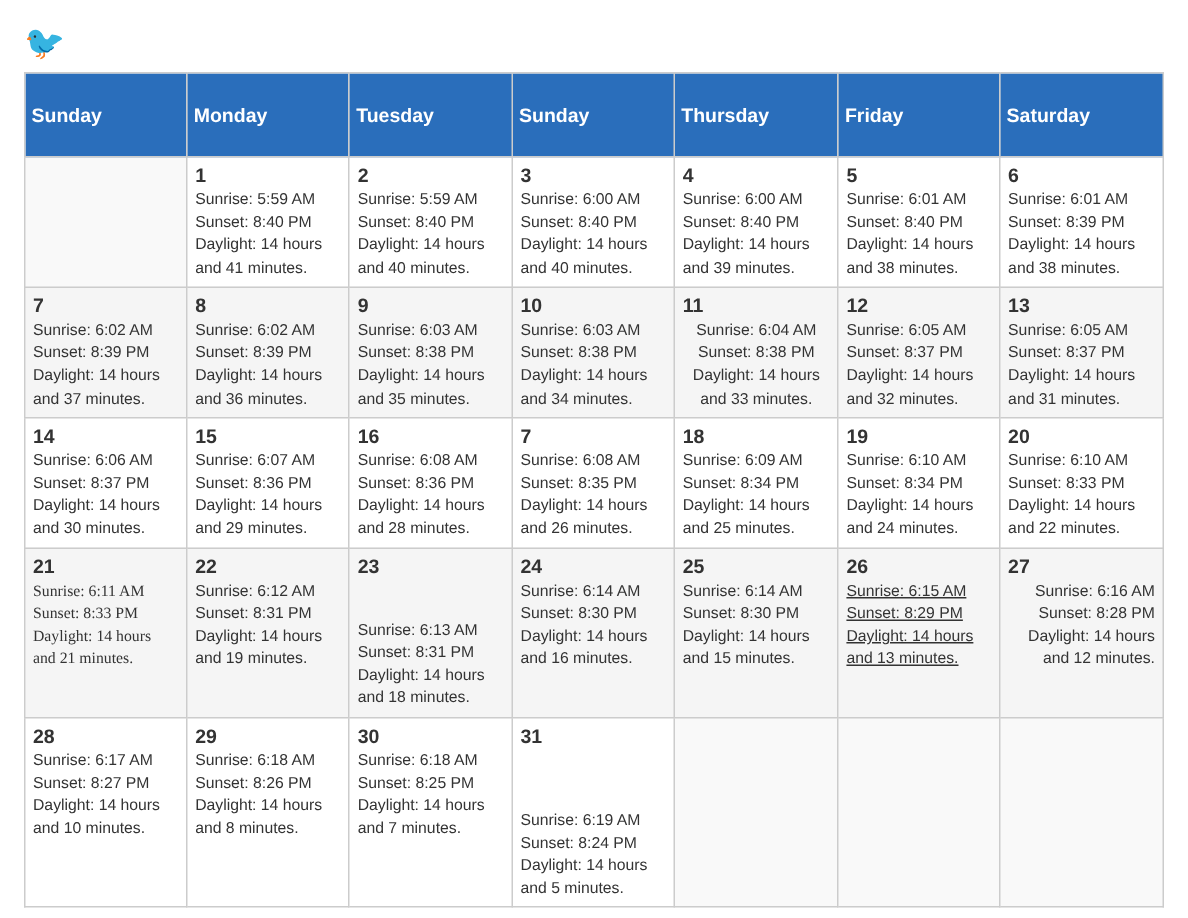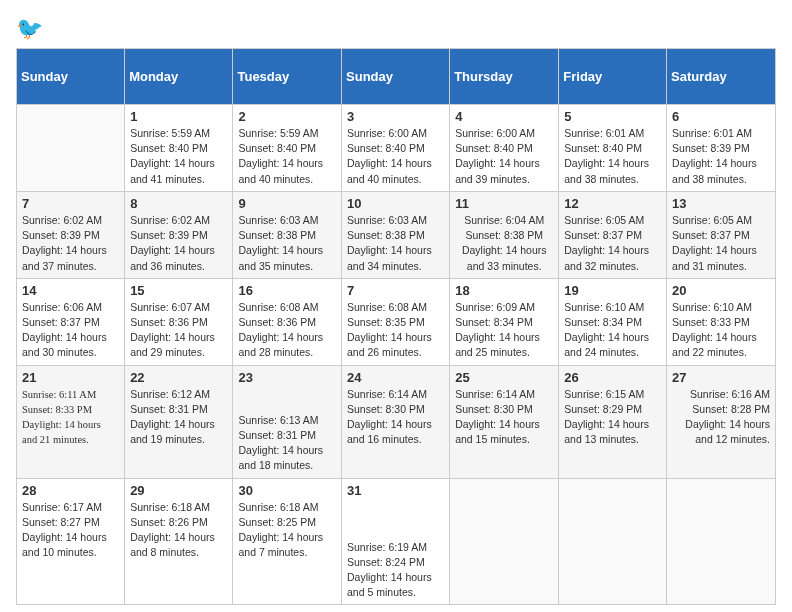--- a/index.html
+++ b/index.html
@@ -296,21 +296,21 @@
         </td>
         <td>
           <span class="day-num">25</span>
           <div class="day-info" style="white-space: pre-line;">Sunrise: 6:14 AM
 Sunset: 8:30 PM
 Daylight: 14 hours
 and 15 minutes.</div>
         </td>
         <td>
           <span class="day-num">26</span>
-          <div class="day-info" style="white-space: pre-line;">Sunrise: 6:15 AM
+          <div class="day-info" style="white-space: pre-line; text-decoration: underline;">Sunrise: 6:15 AM
 Sunset: 8:29 PM
 Daylight: 14 hours
 and 13 minutes.</div>
         </td>
         <td>
           <span class="day-num">27</span>
           <div class="day-info" style="white-space: pre-line; text-align: right;">Sunrise: 6:16 AM
 Sunset: 8:28 PM
 Daylight: 14 hours
 and 12 minutes.</div>

